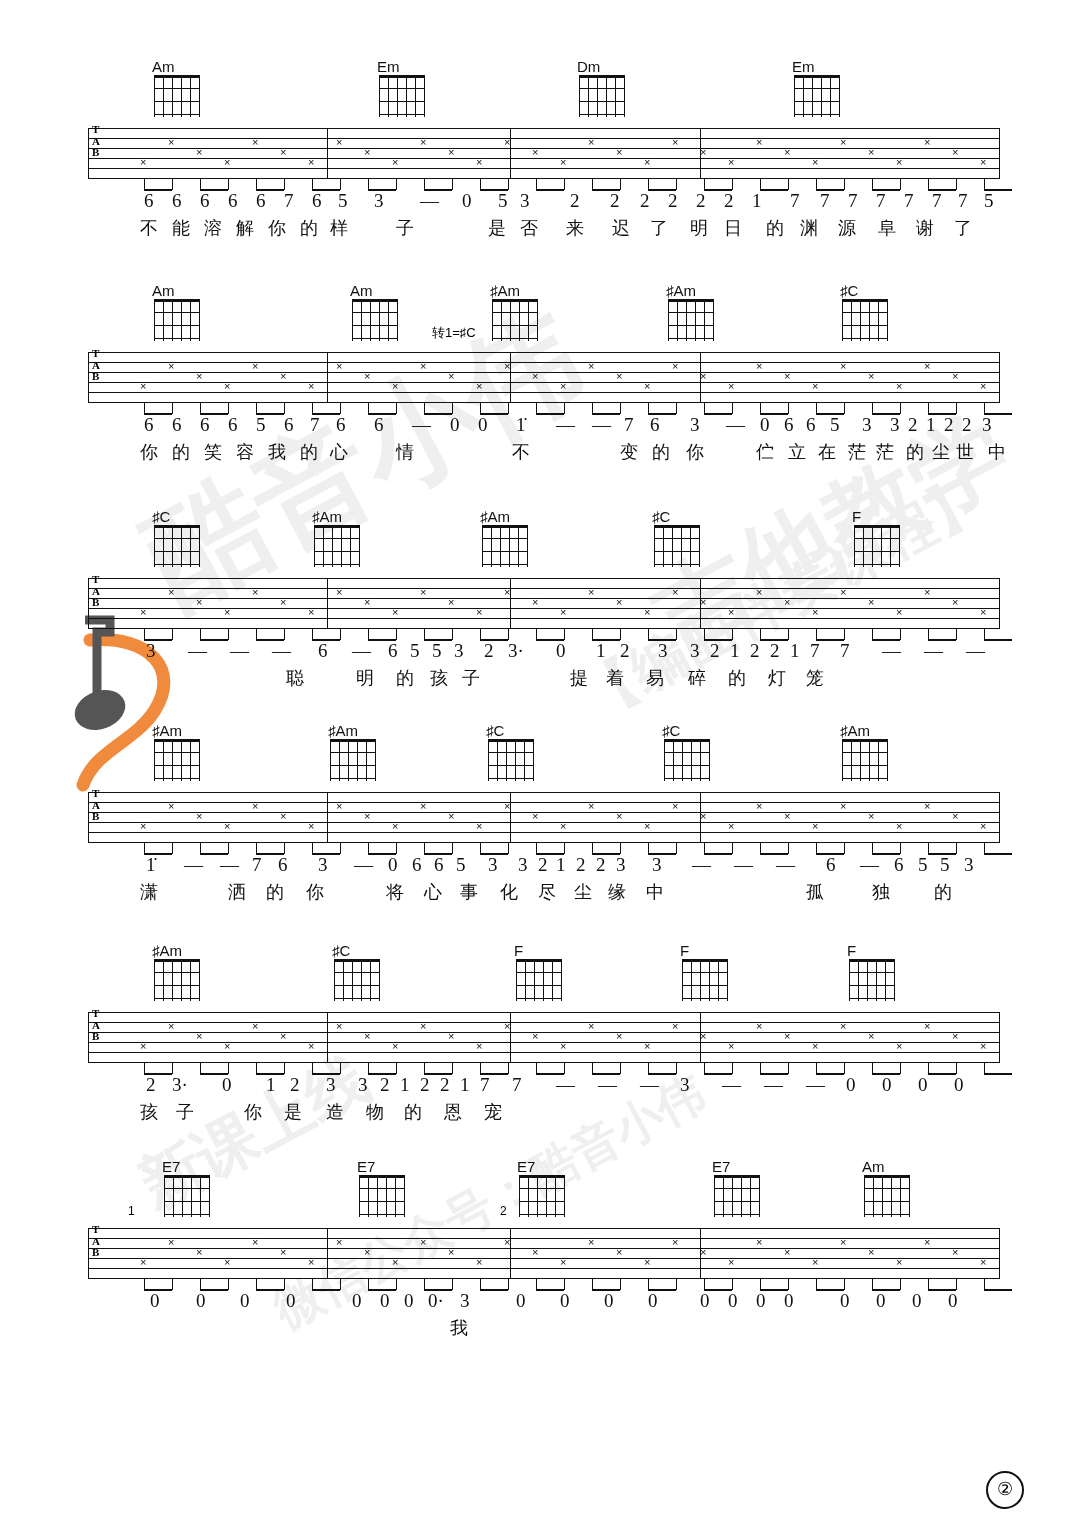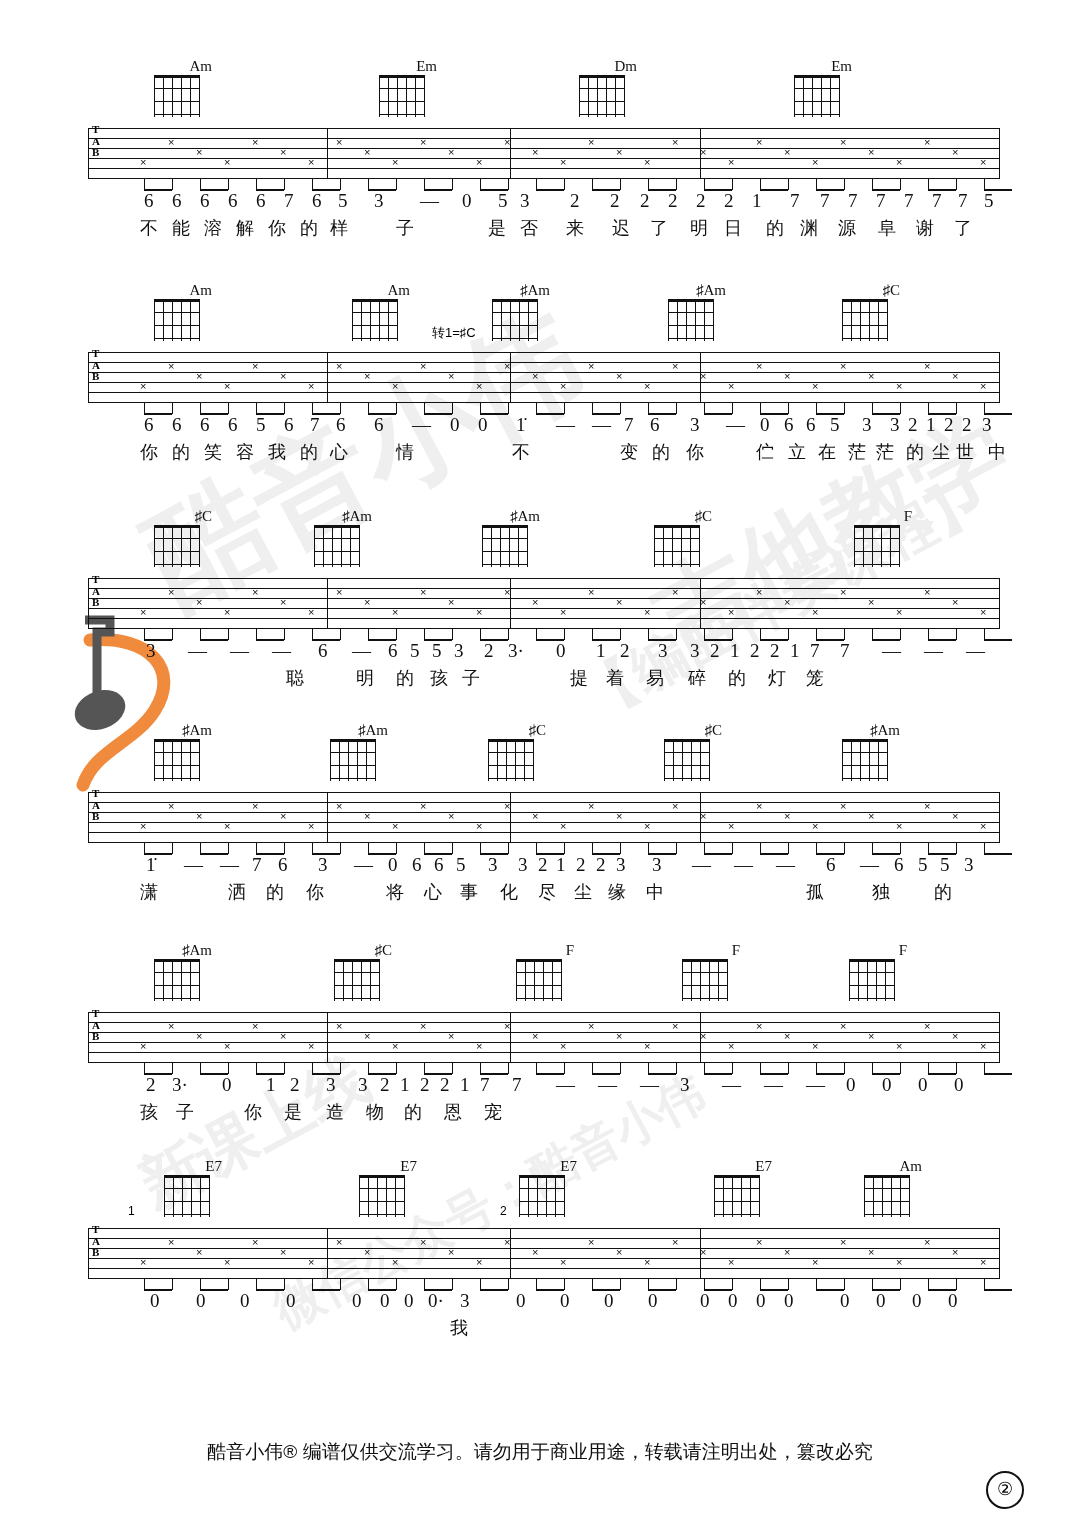--- a/index.html
+++ b/index.html
@@ -12,21 +12,21 @@
   .wm1{left:130px;top:380px;font-size:118px;transform:rotate(-28deg);}
   .wm2{left:150px;top:560px;font-size:70px;transform:rotate(-28deg);}
 
   .logo{position:absolute;left:55px;top:600px;width:170px;height:220px;}
   .logo svg{width:100%;height:100%;}
 
   
   .system{position:absolute;left:0;width:1080px;}
   .chords{position:relative;height:62px;}
   .chord{position:absolute;width:62px;}
-  .chord .nm{font-size:15px;font-family:Liberation Serif, serif;text-align:right;padding-left:2px;height:17px;color:#111;}
+  .chord .nm{font-size:15px;font-family:Liberation Sans, sans-serif;text-align:left;padding-left:2px;height:17px;color:#111;}
   .grid{position:relative;width:46px;height:42px;margin-left:4px;}
   .grid .vline{position:absolute;top:0;bottom:0;width:1px;background:#111;}
   .grid .hline{position:absolute;left:0;right:0;height:1px;background:#111;}
   .grid .nut{height:3px;background:#111;}
 
   
   .staff{position:relative;height:70px;margin:0;}
   .staff .sline{position:absolute;left:88px;right:80px;height:1px;background:#111;}
   .staff .bar{position:absolute;width:1px;background:#111;top:0;height:70px;}
   .tabmark{position:absolute;left:92px;top:4px;font-size:11px;line-height:11.5px;font-family:"Liberation Serif",serif;font-weight:bold;letter-spacing:0;}
@@ -1338,17 +1338,14 @@
           <span class="numitem" style="left: 876px;">0</span>
           <span class="numitem" style="left: 912px;">0</span>
           <span class="numitem" style="left: 948px;">0</span>
         </div>
         <div class="lyr">
           <span class="lyitem" style="left: 450px;">我</span>
         </div>
       </div>
     </div>
 
-  <div class="footer">
-    <span>酷音小伟® 编谱仅供交流学习。请勿用于商业用途，转载请注明出处，篡改必究</span>
-  </div>
   <div class="pagenum">②</div>
 </div>
 
 </body></html>

